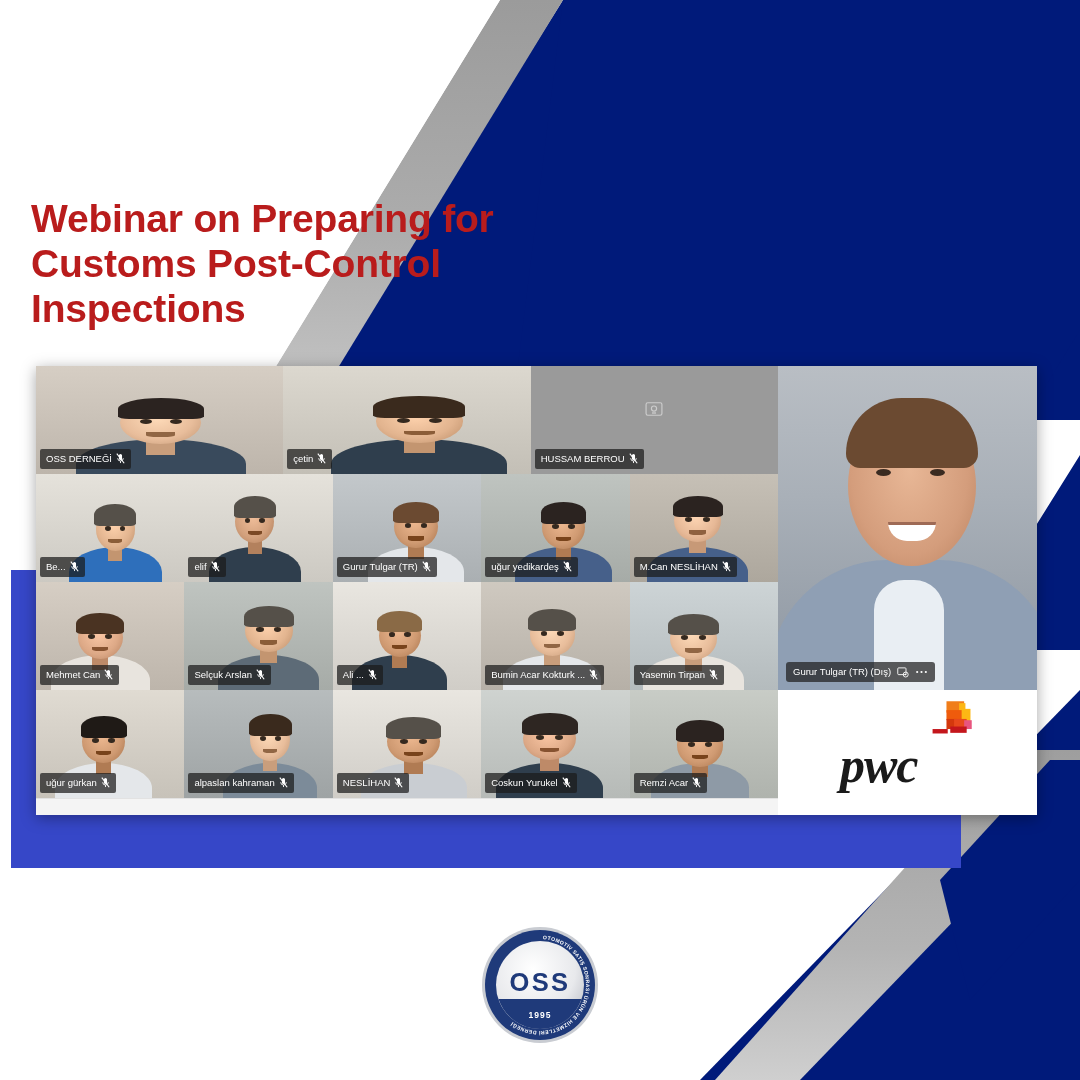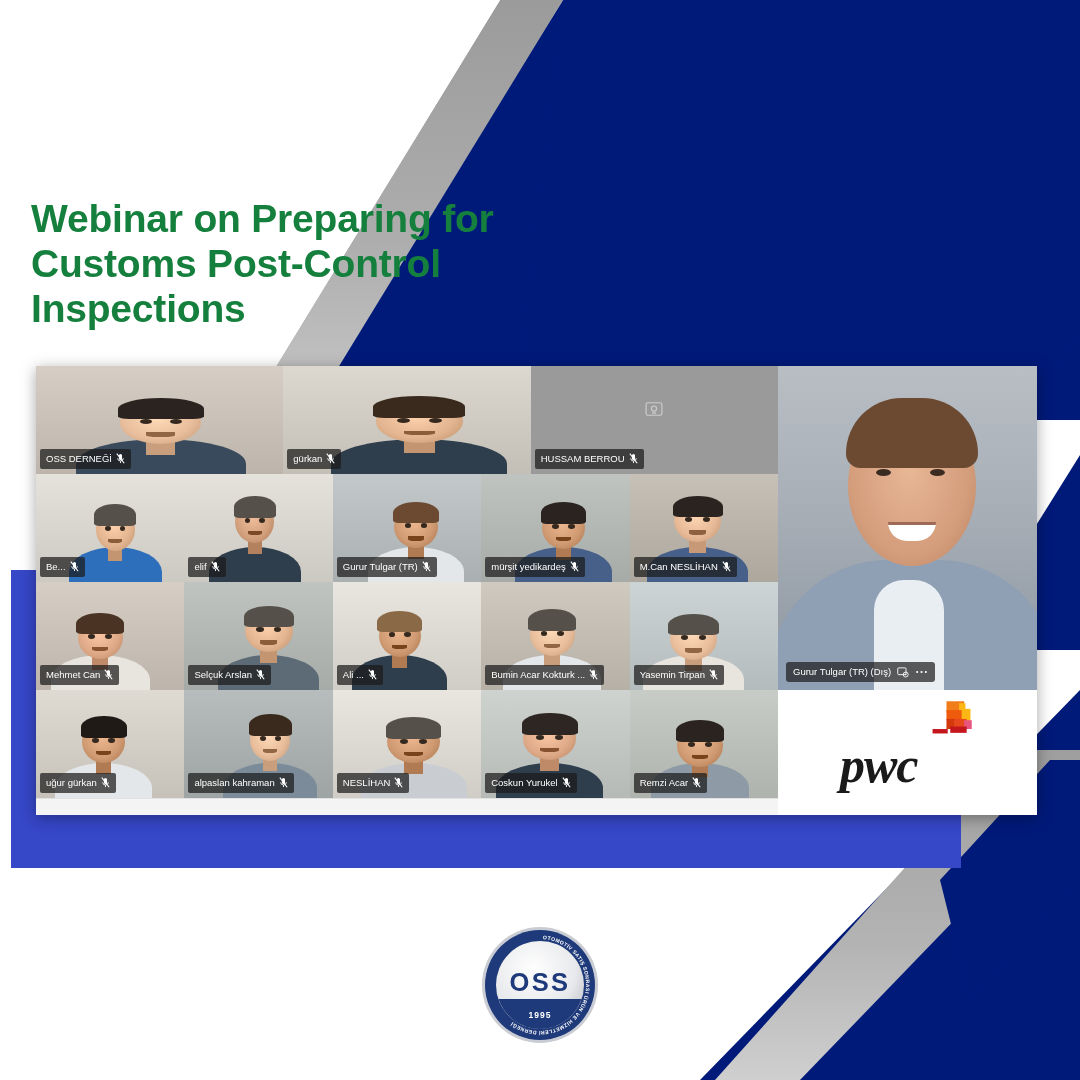--- a/index.html
+++ b/index.html
@@ -46,21 +46,21 @@
     clip-path:polygon(330px 0px, 400px 0px, 400px 40px, 120px 330px, 35px 330px);
   }
   .bg-bottom-navy{
     position:absolute;right:0;bottom:0;width:260px;height:320px;background:#001a7a;
     clip-path:polygon(230px 0px, 260px 0px, 260px 120px, 150px 240px, 120px 120px);
   }
 
   
   .title{
     position:absolute;left:31px;top:196px;width:560px;
-    color:#15803d;font-weight:bold;font-size:39px;line-height:1.16;
+    color:#b91c1c;font-weight:bold;font-size:39px;line-height:1.16;
     letter-spacing:-0.2px;
     font-family:"Liberation Sans", sans-serif;
     z-index:6;
   }
 
   
   .accent-card{
     position:absolute;left:11px;top:570px;width:950px;height:298px;
     background:#3647c8;z-index:4;
   }
@@ -174,21 +174,21 @@
               <div class="scene" style="background: linear-gradient(rgb(220, 216, 207) 0%, rgb(195, 191, 182) 100%);">
                 <div style="position:absolute;left:19.333192944526672%;bottom:-14%;width:71.24013495445251%;height:46%;background:#2f3e4d;border-radius:60% 60% 0 0;"></div>
                 <div style="position:absolute;left:48.61003612995148%;top:64.89468431472778%;width:12.686448583602905%;height:16%;background:#c39570;"></div>
                 <div style="position:absolute;left:37.33319294452667%;top:30.894684314727783%;width:35.240134954452515%;height:40%;background:radial-gradient(ellipse at 46% 38%,#ffd3ae 0%,#e2b48f 58%,#b98b66 100%);border-radius:50%;"></div>
                 <div style="position:absolute;left:36.33319294452667%;top:27.894684314727783%;width:37.240134954452515%;height:20%;background:#3a2a1d;border-radius:54% 54% 14% 14%;"></div>
                 <div style="position:absolute;left:45.79082533359528%;top:47.89468431472778%;width:5.286020243167877%;height:4.5%;background:#35291f;border-radius:50%;"></div>
                 <div style="position:absolute;left:58.829675266742704%;top:47.89468431472778%;width:5.286020243167877%;height:4.5%;background:#35291f;border-radius:50%;"></div>
                 <div style="position:absolute;left:48.61003612995148%;top:59.89468431472778%;width:12.686448583602905%;height:4%;background:#8b5d38;border-radius:0 0 40% 40%;"></div>
               </div>
               <div class="nametag">
-                <span>gürkan</span>
+                <span>çetin</span>
                 <span class="mic-off"><svg width="9" height="11" viewBox="0 0 12 15" aria-hidden="true">
                     <path d="M6 1.2a2.1 2.1 0 0 1 2.1 2.1v4.2A2.1 2.1 0 0 1 6 9.6a2.1 2.1 0 0 1-2.1-2.1V3.3A2.1 2.1 0 0 1 6 1.2z" fill="#fff"></path>
                     <path d="M2.2 7.1a3.8 3.8 0 0 0 7.6 0" fill="none" stroke="#fff" stroke-width="1.25"></path>
                     <path d="M6 11.1v2.6" stroke="#fff" stroke-width="1.25"></path>
                     <path d="M1 .8 L11 14" stroke="#fff" stroke-width="1.5"></path>
                   </svg></span>
               </div>
             </div>
             <div class="tile">
               <div class="scene" style="background: rgb(154, 154, 154);">
@@ -274,21 +274,21 @@
               <div class="scene" style="background: linear-gradient(rgb(191, 196, 192) 0%, rgb(166, 171, 167) 100%);">
                 <div style="position:absolute;left:22.95257580280304%;bottom:-14%;width:64.98336386680603%;height:46%;background:#46608a;border-radius:60% 60% 0 0;"></div>
                 <div style="position:absolute;left:50.227252240180974%;top:63.20949602127075%;width:10.43401099205017%;height:16%;background:#b07b53;"></div>
                 <div style="position:absolute;left:40.95257580280304%;top:29.209496021270752%;width:28.98336386680603%;height:40%;background:radial-gradient(ellipse at 46% 38%,#eeb991 0%,#cf9a72 58%,#a67149 100%);border-radius:50%;"></div>
                 <div style="position:absolute;left:39.95257580280304%;top:26.209496021270752%;width:30.98336386680603%;height:20%;background:#2b2320;border-radius:54% 54% 14% 14%;"></div>
                 <div style="position:absolute;left:47.90858313083649%;top:46.20949602127075%;width:4.347504580020904%;height:4.5%;background:#35291f;border-radius:50%;"></div>
                 <div style="position:absolute;left:58.632427761554716%;top:46.20949602127075%;width:4.347504580020904%;height:4.5%;background:#35291f;border-radius:50%;"></div>
                 <div style="position:absolute;left:50.227252240180974%;top:58.20949602127075%;width:10.43401099205017%;height:4%;background:#78431b;border-radius:0 0 40% 40%;"></div>
               </div>
               <div class="nametag">
-                <span>mürşit yedikardeş</span>
+                <span>uğur yedikardeş</span>
                 <span class="mic-off"><svg width="9" height="11" viewBox="0 0 12 15" aria-hidden="true">
                     <path d="M6 1.2a2.1 2.1 0 0 1 2.1 2.1v4.2A2.1 2.1 0 0 1 6 9.6a2.1 2.1 0 0 1-2.1-2.1V3.3A2.1 2.1 0 0 1 6 1.2z" fill="#fff"></path>
                     <path d="M2.2 7.1a3.8 3.8 0 0 0 7.6 0" fill="none" stroke="#fff" stroke-width="1.25"></path>
                     <path d="M6 11.1v2.6" stroke="#fff" stroke-width="1.25"></path>
                     <path d="M1 .8 L11 14" stroke="#fff" stroke-width="1.5"></path>
                   </svg></span>
               </div>
             </div>
             <div class="tile">
               <div class="scene" style="background: linear-gradient(rgb(198, 192, 182) 0%, rgb(173, 167, 157) 100%);">

